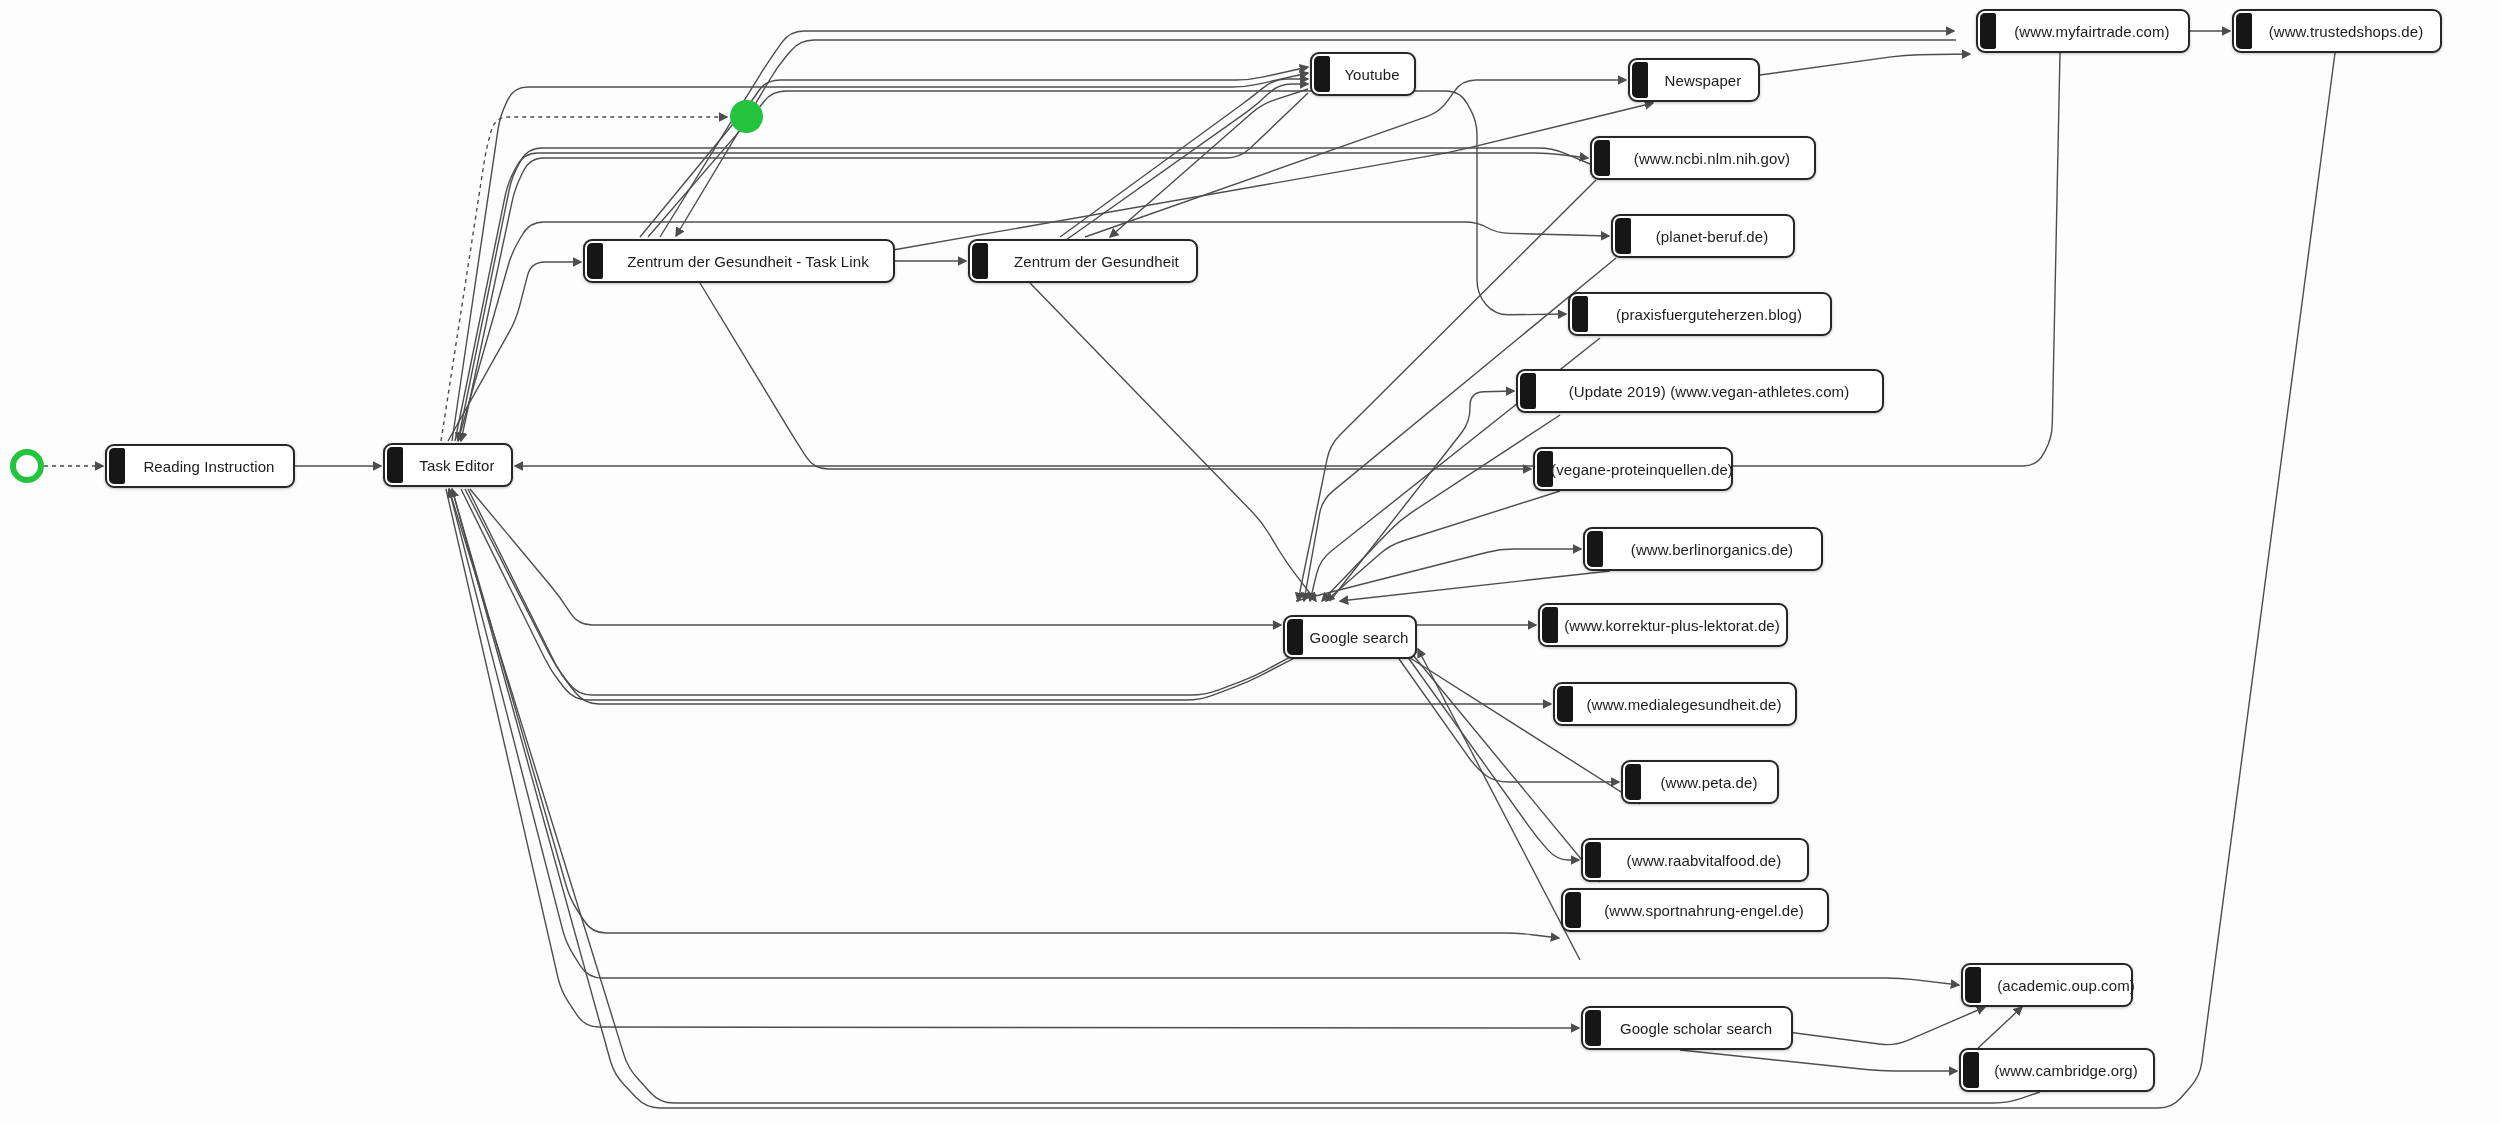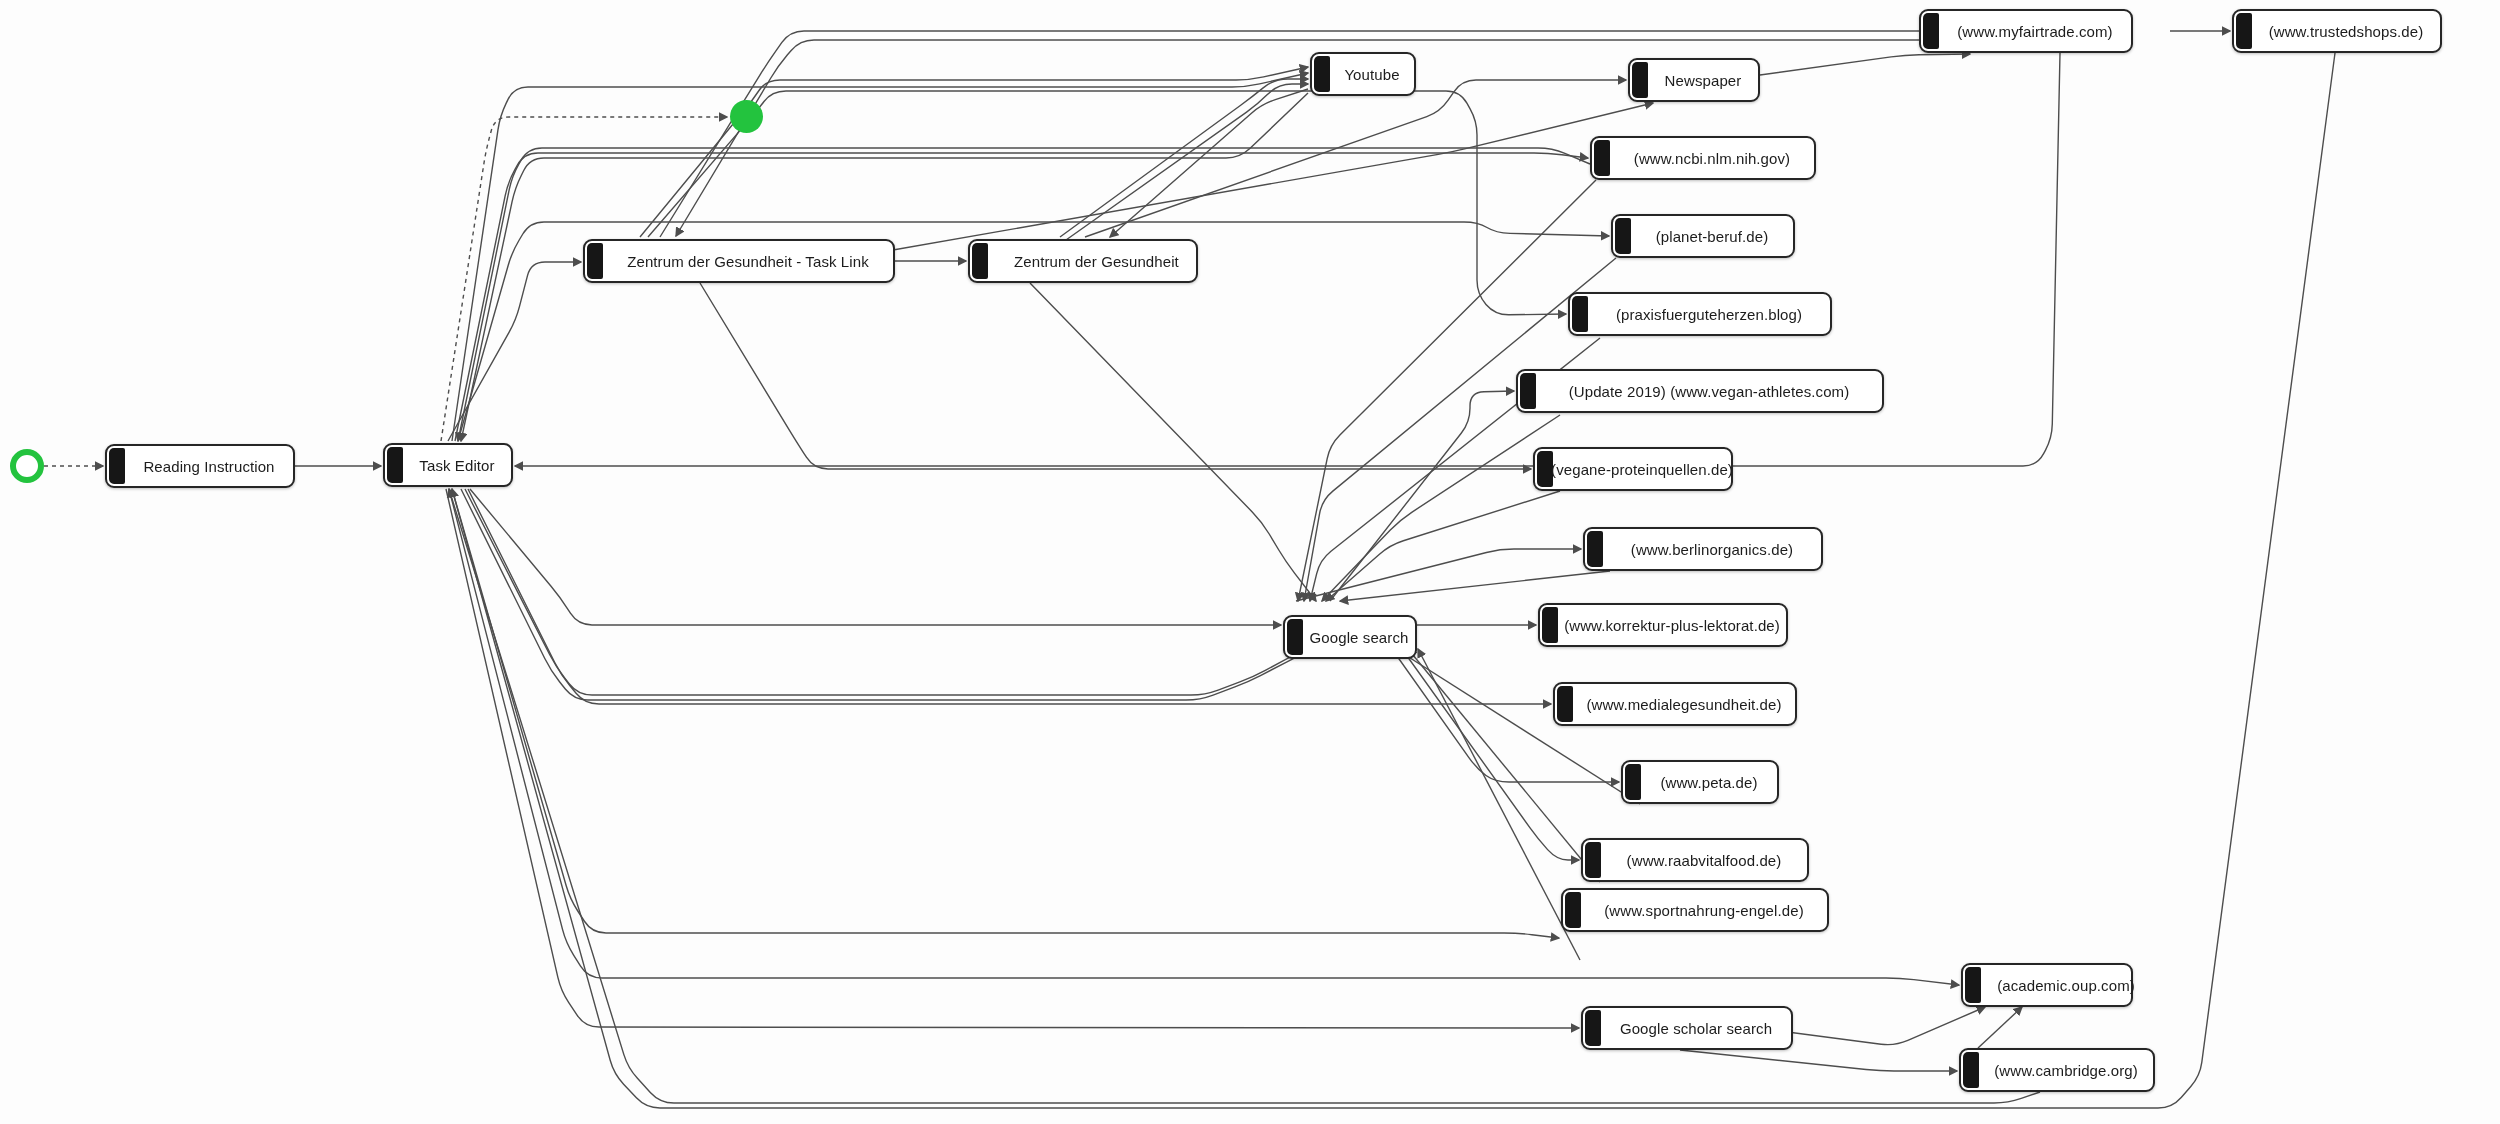--- a/index.html
+++ b/index.html
@@ -105,21 +105,21 @@
         <span class="label">Zentrum der Gesundheit</span>
       </div>
       <div class="node" style="left: 1310px; top: 52px; width: 106px;">
         <span></span>
         <span class="label">Youtube</span>
       </div>
       <div class="node" style="left: 1628px; top: 58px; width: 132px;">
         <span></span>
         <span class="label">Newspaper</span>
       </div>
-      <div class="node" style="left: 1919px; top: 9px; width: 214px;">
+      <div class="node" style="left: 1976px; top: 9px; width: 214px;">
         <span></span>
         <span class="label">(www.myfairtrade.com)</span>
       </div>
       <div class="node" style="left: 2232px; top: 9px; width: 210px;">
         <span></span>
         <span class="label">(www.trustedshops.de)</span>
       </div>
       <div class="node" style="left: 1590px; top: 136px; width: 226px;">
         <span></span>
         <span class="label">(www.ncbi.nlm.nih.gov)</span>

